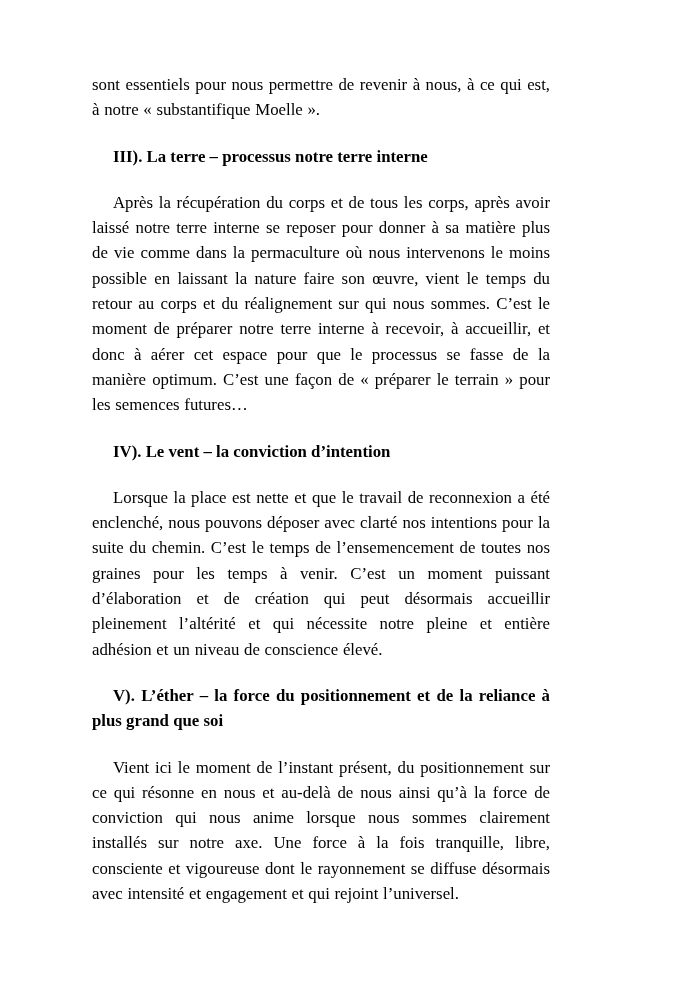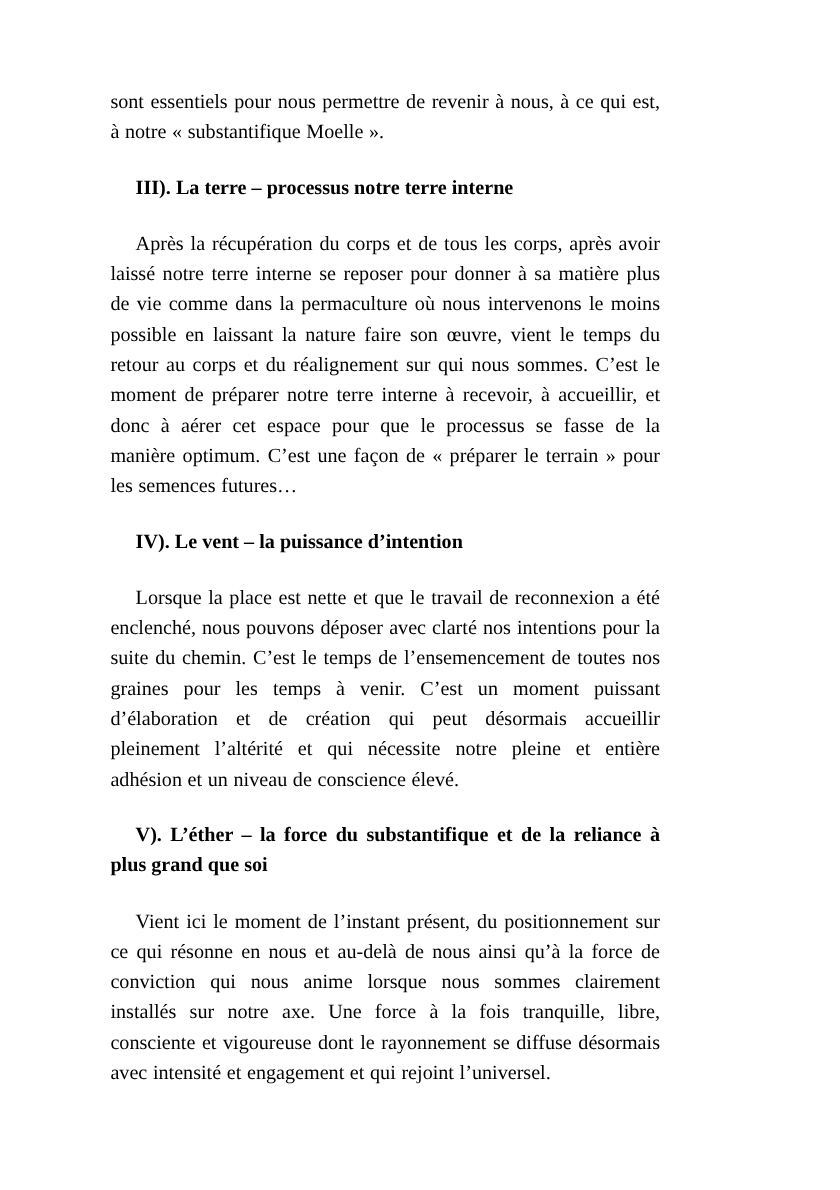--- a/index.html
+++ b/index.html
@@ -42,21 +42,21 @@
 <body>
 
 <div class="page">
 
   <p class="para no-indent">sont essentiels pour nous permettre de revenir à nous, à ce qui est, à notre « substantifique Moelle ».</p>
 
   <h2 class="heading">III). La terre – processus notre terre interne</h2>
 
   <p class="para">Après la récupération du corps et de tous les corps, après avoir laissé notre terre interne se reposer pour donner à sa matière plus de vie comme dans la permaculture où nous intervenons le moins possible en laissant la nature faire son œuvre, vient le temps du retour au corps et du réalignement sur qui nous sommes. C’est le moment de préparer notre terre interne à recevoir, à accueillir, et donc à aérer cet espace pour que le processus se fasse de la manière optimum. C’est une façon de « préparer le terrain » pour les semences futures…</p>
 
-  <h2 class="heading">IV). Le vent – la puissance d’intention</h2>
+  <h2 class="heading">IV). Le vent – la conviction d’intention</h2>
 
   <p class="para">Lorsque la place est nette et que le travail de reconnexion a été enclenché, nous pouvons déposer avec clarté nos intentions pour la suite du chemin. C’est le temps de l’ensemencement de toutes nos graines pour les temps à venir. C’est un moment puissant d’élaboration et de création qui peut désormais accueillir pleinement l’altérité et qui nécessite notre pleine et entière adhésion et un niveau de conscience élevé.</p>
 
-  <h2 class="heading">V). L’éther – la force du substantifique et de la reliance à plus grand que soi</h2>
+  <h2 class="heading">V). L’éther – la force du positionnement et de la reliance à plus grand que soi</h2>
 
   <p class="para">Vient ici le moment de l’instant présent, du positionnement sur ce qui résonne en nous et au-delà de nous ainsi qu’à la force de conviction qui nous anime lorsque nous sommes clairement installés sur notre axe. Une force à la fois tranquille, libre, consciente et vigoureuse dont le rayonnement se diffuse désormais avec intensité et engagement et qui rejoint l’universel.</p>
 
 </div>
 
 </body></html>

